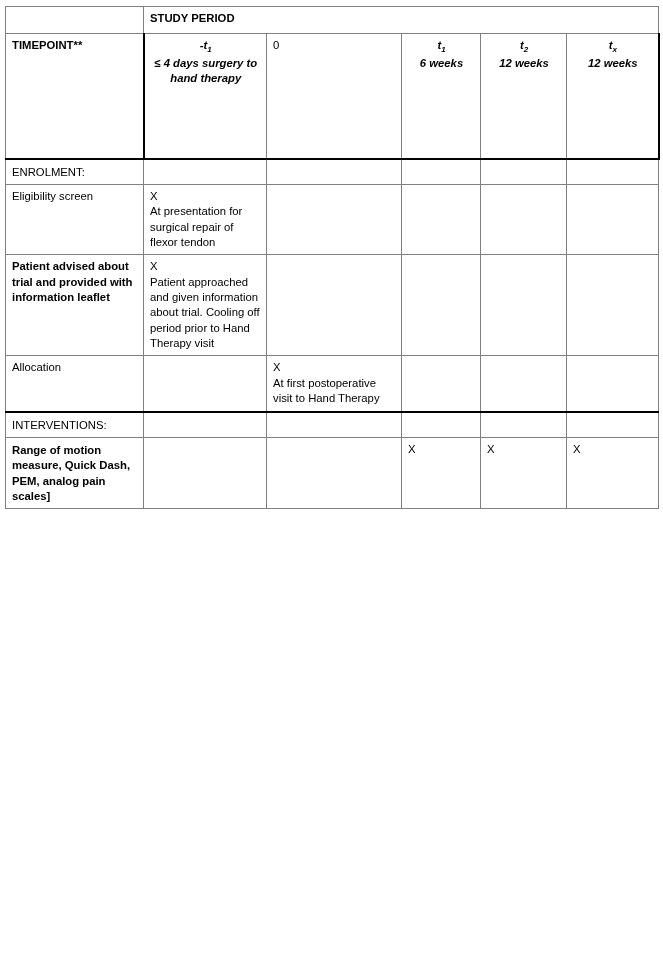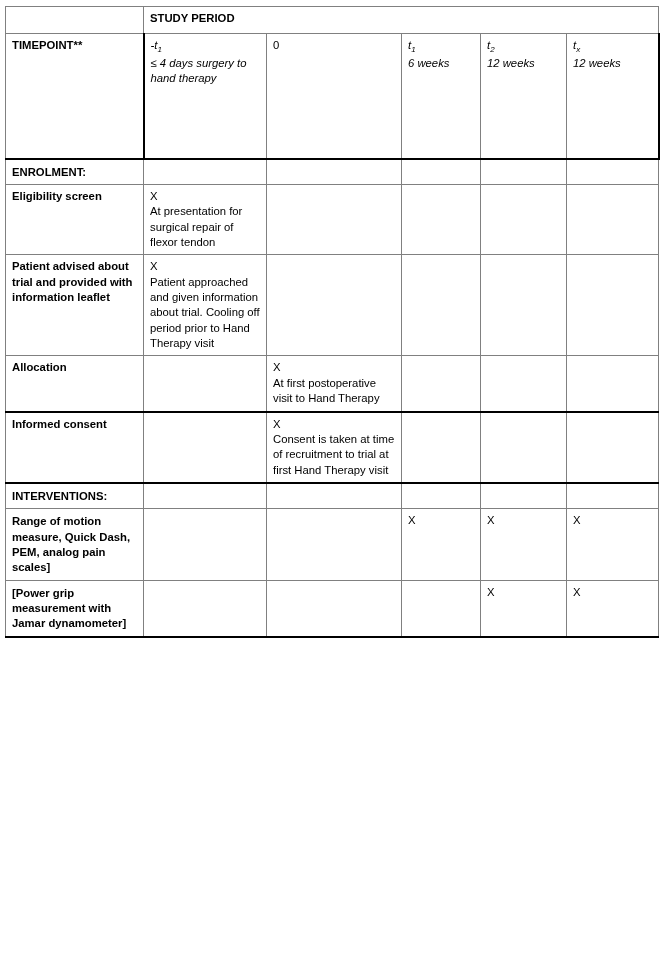--- a/index.html
+++ b/index.html
@@ -111,27 +111,27 @@
     vertical-align: top;
     padding-top: 5px;
   }
   td.last-col { border-right: 2px solid #000000; }
   td.alloc-col { border-right: 2px solid #000000; }
   td.t1-col { border-right: 1px solid #808080; }
 
   tr.section-start td { border-top: 2px solid #000000; }
   tr.last-row td { border-bottom: 2px solid #000000; }
 
-  .sec-title { font-weight: bold; }
+  .sec-title { font-weight: normal; }
   .ital { font-weight: bold; }
-  .lbl-bold { font-weight: bold; }
+  .lbl-bold { font-weight: normal; }
   .cell-lines { white-space: pre-line; }
 
   .tp-line { display: block; }
-  .tp-ital { font-style: italic; font-weight: normal; }
+  .tp-ital { font-style: italic; font-weight: bold; text-align: center; }
 
   sub { font-size: 8px; font-style: italic; }
   .x-low  { padding-top: 22px; }
   .x-mid  { padding-top: 10px; }
 </style>
 </head>
 <body>
 
 <div class="schedule-wrap">
   <table class="spirit">
@@ -248,41 +248,20 @@
           <span class="cell-lines"></span>
         </td>
         <td>
           <span class="cell-lines"></span>
         </td>
         <td class="last-col">
           <span class="cell-lines"></span>
         </td>
       </tr>
 
-      <tr class="section-start">
-        <td class="lbl">
-          <span class="lbl-bold">Informed consent</span>
-        </td>
-        <td>
-          <span class="cell-lines"></span>
-        </td>
-        <td class="alloc-col">
-          <span class="cell-lines">X
-Consent is taken at time of recruitment to trial at first Hand Therapy visit</span>
-        </td>
-        <td class="t1-col">
-          <span class="cell-lines"></span>
-        </td>
-        <td>
-          <span class="cell-lines"></span>
-        </td>
-        <td class="last-col">
-          <span class="cell-lines"></span>
-        </td>
-      </tr>
 
       <tr class="section-start">
         <td class="lbl sec">
           <span class="sec-title">INTERVENTIONS:</span>
         </td>
         <td></td>
         <td class="alloc-col"></td>
         <td class="t1-col"></td>
         <td></td>
         <td class="last-col"></td>
@@ -304,36 +283,16 @@
           <span class="cell-lines x-mid">X</span>
         </td>
         <td>
           <span class="cell-lines x-low">X</span>
         </td>
         <td class="last-col">
           <span class="cell-lines x-mid">X</span>
         </td>
       </tr>
 
-      <tr class="last-row">
-        <td class="lbl sec">
-          <span class="ital">[Power grip measurement with Jamar dynamometer]</span>
-        </td>
-        <td>
-          <span class="cell-lines"></span>
-        </td>
-        <td class="alloc-col">
-          <span class="cell-lines"></span>
-        </td>
-        <td class="t1-col">
-          <span class="cell-lines"></span>
-        </td>
-        <td>
-          <span class="cell-lines x-low">X</span>
-        </td>
-        <td class="last-col">
-          <span class="cell-lines x-mid">X</span>
-        </td>
-      </tr>
 
     </tbody>
   </table>
 </div>
 
 </body></html>

